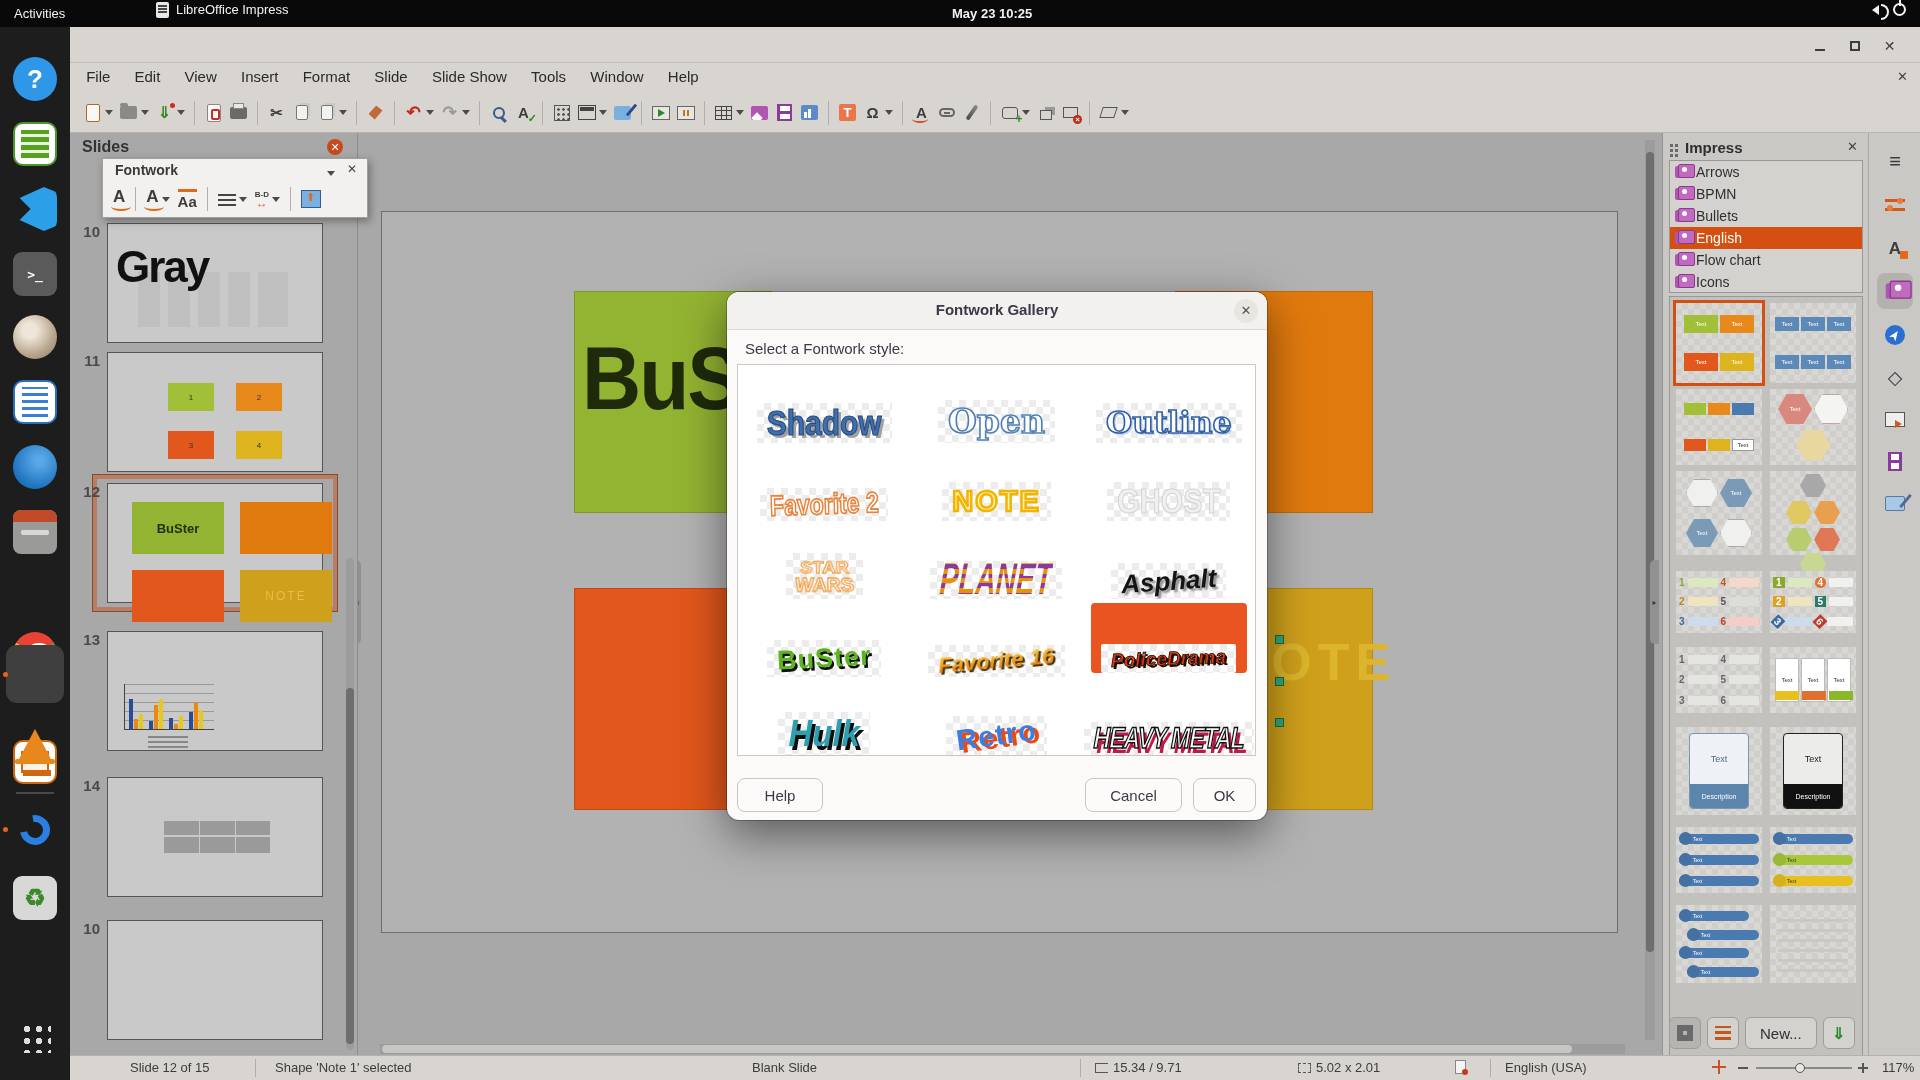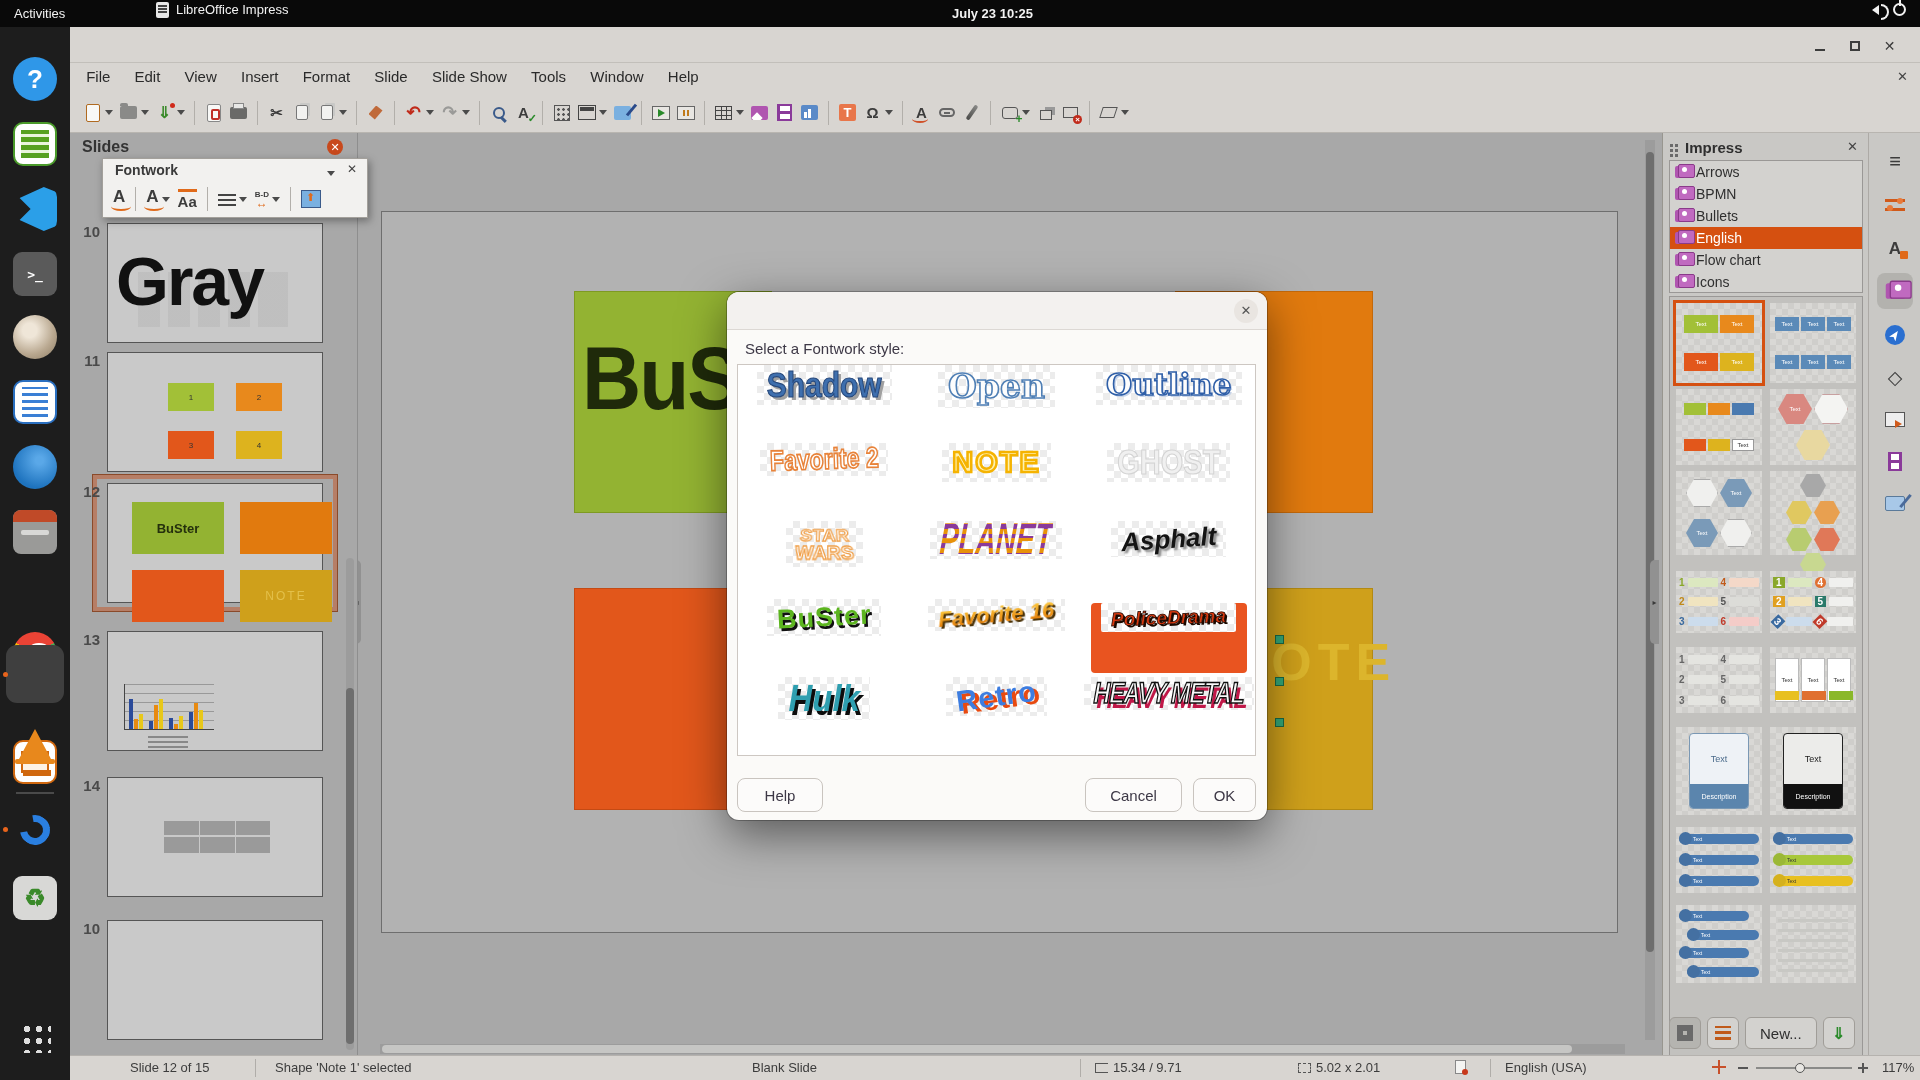--- a/index.html
+++ b/index.html
@@ -121,21 +121,21 @@
   
   #slides-panel { position:absolute; left:70px; top:133px; width:288px; height:922px; background:#a8a8a8; border-right:1px solid #8e8e8e; z-index:10; }
   #slides-header { position:absolute; left:12px; top:5px; font-size:16px; font-weight:bold; color:#333; }
   #slides-close { position:absolute; right:14px; top:6px; width:16px; height:16px; background:#c8491c; border-radius:50%; color:#fff; font-size:11px; text-align:center; line-height:16px; }
   .sl-num { position:absolute; width:28px; text-align:right; font-size:15px; font-weight:bold; color:#4a4a4a; }
   .sl-thumb { position:absolute; left:37px; width:216px; height:120px; background:#c9c9c9; border:1px solid #555; }
   .sel-frame { position:absolute; left:23px; width:244px; height:136px; border:4px solid rgba(185,115,85,.8); outline:1px solid #8a4a2a; }
   #sp-scroll { position:absolute; right:3px; top:425px; width:8px; height:492px; background:#9c9c9c; border-radius:4px; }
   #sp-thumb { position:absolute; left:0; top:130px; width:8px; height:356px; background:#6e6e6e; border-radius:4px; }
 
-  .s10-gray { position:absolute; left:8px; top:18px; font-size:68px; font-weight:bold; color:#111; letter-spacing:-2px; }
+  .s10-gray { position:absolute; left:8px; top:18px; font-size:44px; font-weight:bold; color:#111; letter-spacing:-2px; }
   .s10-ghost { position:absolute; left:30px; top:48px; width:150px; height:55px; background:
      linear-gradient(90deg,#bdbdbd 0 22px,transparent 22px 30px,#bdbdbd 30px 52px,transparent 52px 60px,#bdbdbd 60px 82px,transparent 82px 90px,#bdbdbd 90px 112px,transparent 112px 120px,#bdbdbd 120px 142px); opacity:.8; }
   .mini-rect { position:absolute; display:flex; align-items:center; justify-content:center; font-size:8px; color:#333; }
 
   .s13-chart { position:absolute; left:16px; top:52px; width:90px; height:46px; border-left:1px solid #444; border-bottom:1px solid #444; background:repeating-linear-gradient(0deg,transparent 0 8px,#999 8px 9px); display:flex; align-items:flex-end; gap:6px; padding:0 4px; }
   .s13-g { display:flex; align-items:flex-end; gap:1px; }
   .s13-g i { width:4px; display:block; }
   .s13-leg { position:absolute; left:40px; top:102px; width:40px; height:14px; background:repeating-linear-gradient(0deg,#888 0 2px,transparent 2px 5px); }
   .s14-tbl { position:absolute; left:55px; top:42px; width:108px; height:34px; background:#9a9a9a; border:1px solid #c9c9c9;
      background-image:linear-gradient(90deg,transparent 0 35px,#c9c9c9 35px 36px,transparent 36px 71px,#c9c9c9 71px 72px,transparent 72px),linear-gradient(0deg,transparent 0 16px,#c9c9c9 16px 18px,transparent 18px); }
@@ -168,21 +168,21 @@
   .fw-3d { width:20px; height:18px; background:#7ab0e0; border:1px solid #3a5a8a; position:relative; }
   .fw-3d::after { content:"⬆"; position:absolute; left:4px; top:0px; color:#e06a1a; font-size:11px; }
 
   
   #dialog { position:absolute; left:727px; top:292px; width:540px; height:528px; background:#fbfaf8; border-radius:12px; box-shadow:0 14px 46px rgba(0,0,0,.5),0 0 0 1px rgba(0,0,0,.25); z-index:50; }
   #dlg-header { position:absolute; left:0; top:0; width:100%; height:38px; background:#f3f1ef; border-bottom:1px solid #dcd8d4; border-radius:12px 12px 0 0; }
   #dlg-title { width:100%; text-align:center; margin-top:9px; font-size:15px; font-weight:bold; color:#3d3846; }
   #dlg-close { position:absolute; right:9px; top:7px; width:24px; height:24px; border-radius:50%; background:#e9e5e1; color:#555; font-size:13px; text-align:center; line-height:24px; }
   #dlg-prompt { position:absolute; left:18px; top:48px; font-size:15px; color:#3d3846; }
   #dlg-gallery { position:absolute; left:10px; top:72px; width:519px; height:392px; background:#fff; border:1px solid #cdc7c2; display:grid; grid-template-columns:repeat(3,1fr); grid-template-rows:repeat(5,1fr); }
-  .cell { display:flex; align-items:flex-start; justify-content:center; overflow:hidden; }
+  .cell { display:flex; align-items:flex-end; justify-content:center; overflow:hidden; }
   .chk { padding:5px 10px; display:flex; align-items:center; justify-content:center;
      background-image:linear-gradient(45deg,#ececec 25%,transparent 25%,transparent 75%,#ececec 75%),linear-gradient(45deg,#ececec 25%,transparent 25%,transparent 75%,#ececec 75%);
      background-size:14px 14px; background-position:0 0,7px 7px; }
   .cell.sel { background:#e95420; border-radius:4px; margin:4px 8px; }
   .cell.sel .chk { background-color:#fff; border-radius:2px; }
   .fw { font-weight:bold; white-space:nowrap; line-height:1; }
   .s-shadow { color:#3e6fae; -webkit-text-stroke:1px #27497c; text-shadow:3px 3px 0 #a0a0a0; font-size:30px; transform:scaleY(1.15); }
   .s-open { color:#fdfdfd; -webkit-text-stroke:1.6px #4f7fb5; font-size:33px; font-family:"DejaVu Serif",serif; }
   .s-outline { color:#fdfdfd; -webkit-text-stroke:1.6px #2f5fa8; font-size:30px; font-family:"DejaVu Serif",serif; text-shadow:2px 2px 0 #c8d4e8; }
   .s-fav2 { color:#fff; -webkit-text-stroke:1.4px #e8833a; font-size:23px; transform:rotate(-2deg) scaleY(1.25); }
@@ -267,21 +267,21 @@
 </style>
 </head>
 <body>
 
 <div id="topbar">
   <span class="tb-item" id="act">Activities</span>
   <span class="tb-item" id="appind">
     <span class="mini-doc"></span>
     <span>LibreOffice Impress</span>
   </span>
-  <span class="tb-item" id="clock">July 23 10:25</span>
+  <span class="tb-item" id="clock">May 23 10:25</span>
   <span id="sysicons" class="tb-item">
     <span class="spk"></span>
     <span class="pwr"></span>
   </span>
 </div>
 
 <div id="dock">
   <div class="dk dk-help" style="top:30px">?</div>
   <div class="dk dk-calc" style="top:95px">
       <i></i>
@@ -622,20 +622,21 @@
       </span>
     <span class="tsep"></span>
     <span class="fwb">
         <span class="fw-3d"></span>
       </span>
   </div>
 </div>
 
 <div id="dialog">
   <div id="dlg-header">
+    <div id="dlg-title">Fontwork Gallery</div>
     <span id="dlg-close">✕</span>
   </div>
   <div id="dlg-prompt">Select a Fontwork style:</div>
   <div id="dlg-gallery">
     <div class="cell">
         <span class="chk">
           <span class="fw s-shadow">Shadow</span>
         </span>
       </div>
     <div class="cell">

